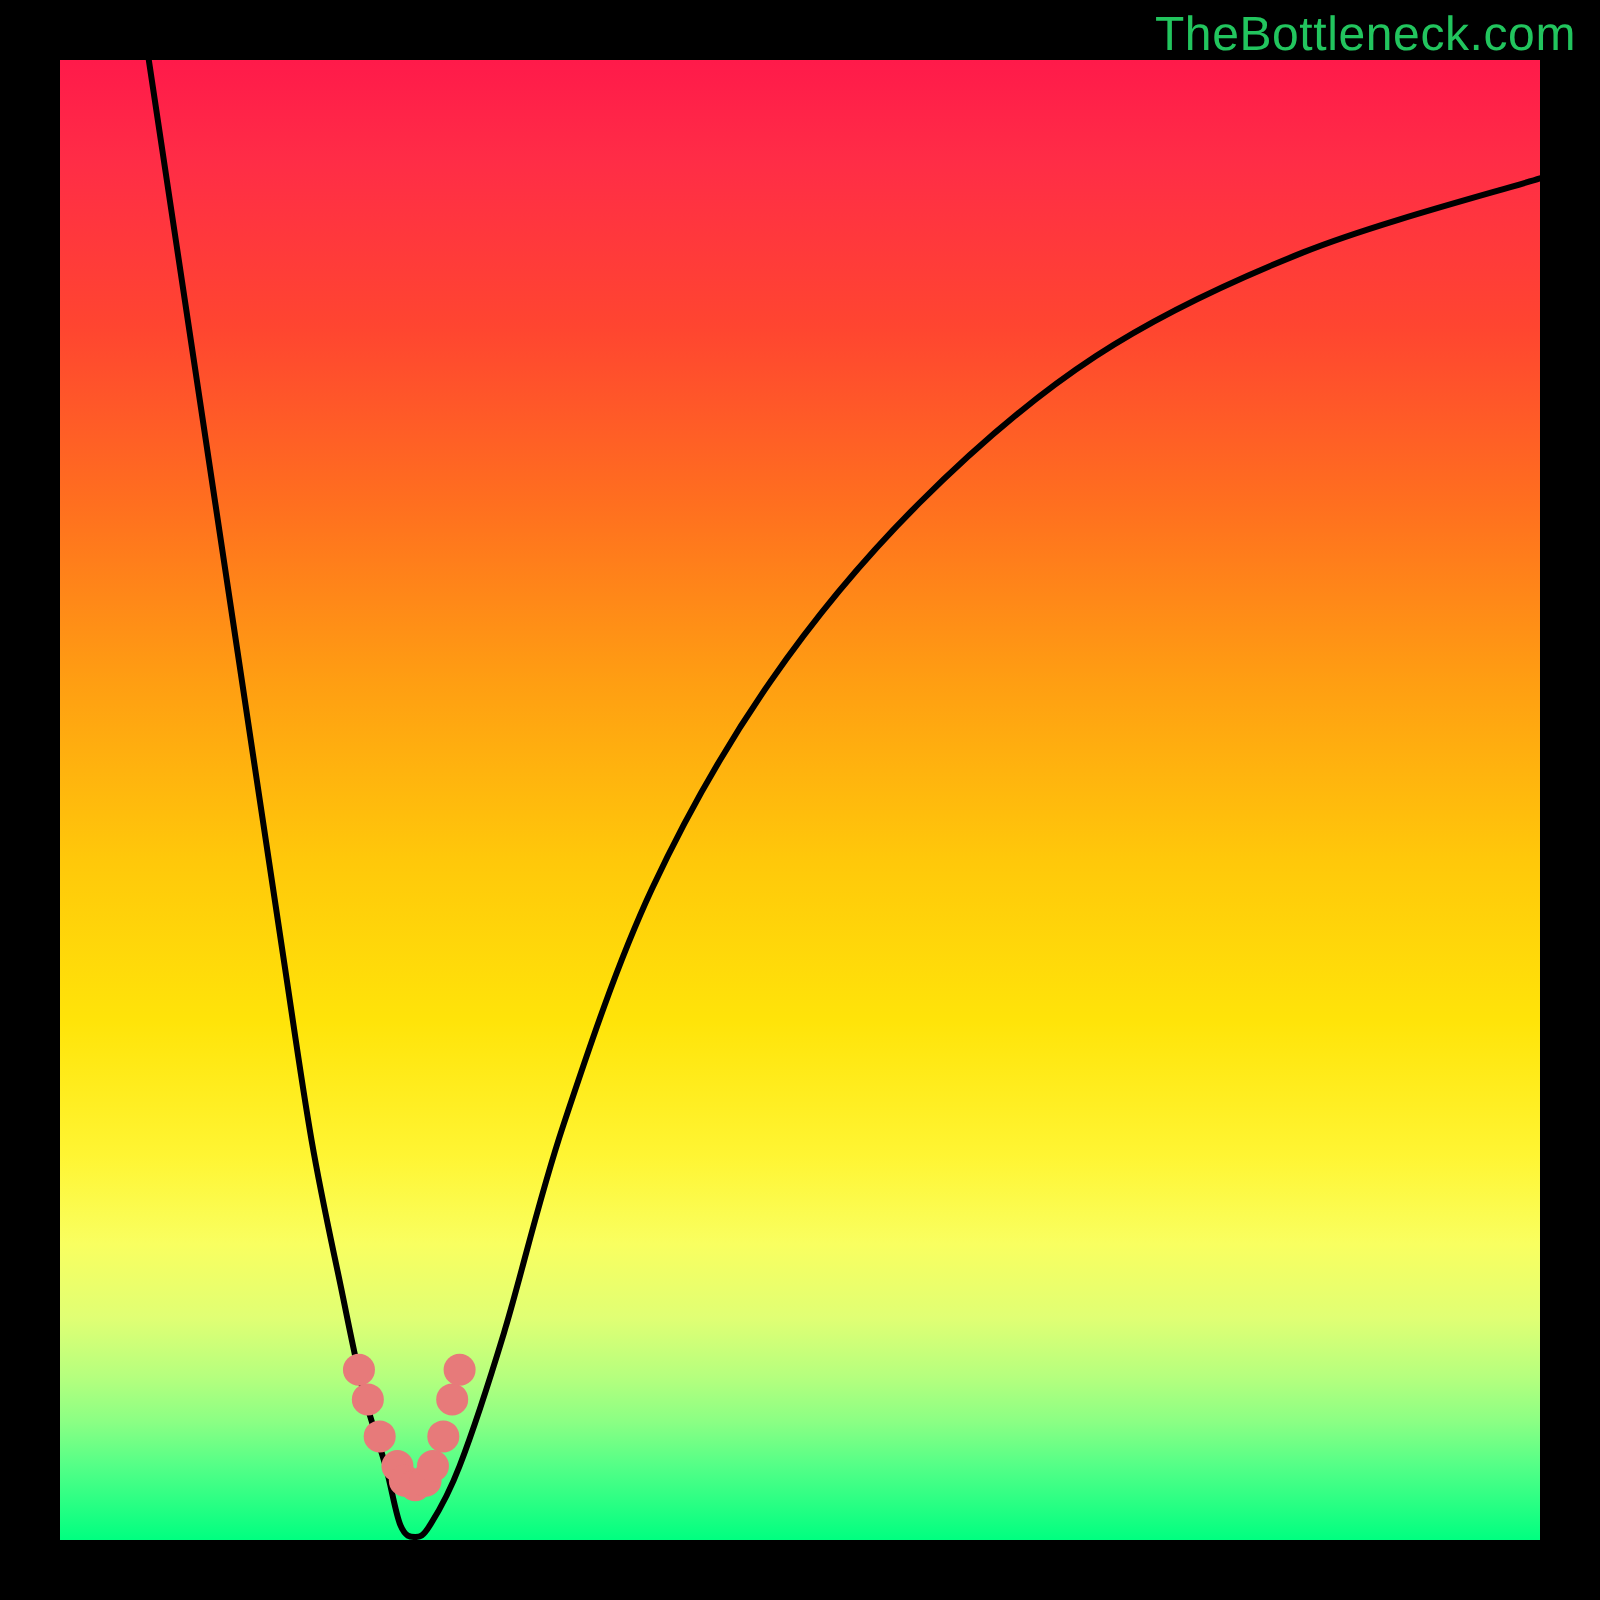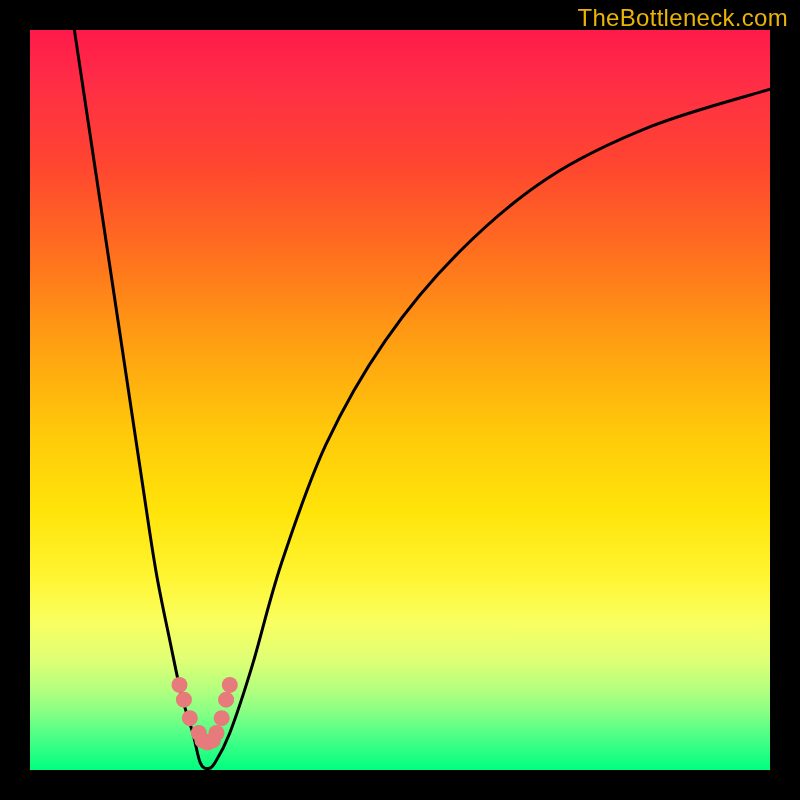--- a/index.html
+++ b/index.html
@@ -43,21 +43,21 @@
       #b5ff7e 89%,
       #8bff84 92%,
       #54ff87 95%,
       #00ff80 100%
     );
   }
   .watermark {
     position: absolute;
     top: 4px;
     right: 12px;
-    color: #eab308;
+    color: #22c55e;
     font-size: 24px;
     font-weight: 400;
     letter-spacing: 0.3px;
     user-select: none;
   }
   svg.curve-layer {
     position: absolute;
     inset: 0;
     width: 100%;
     height: 100%;

